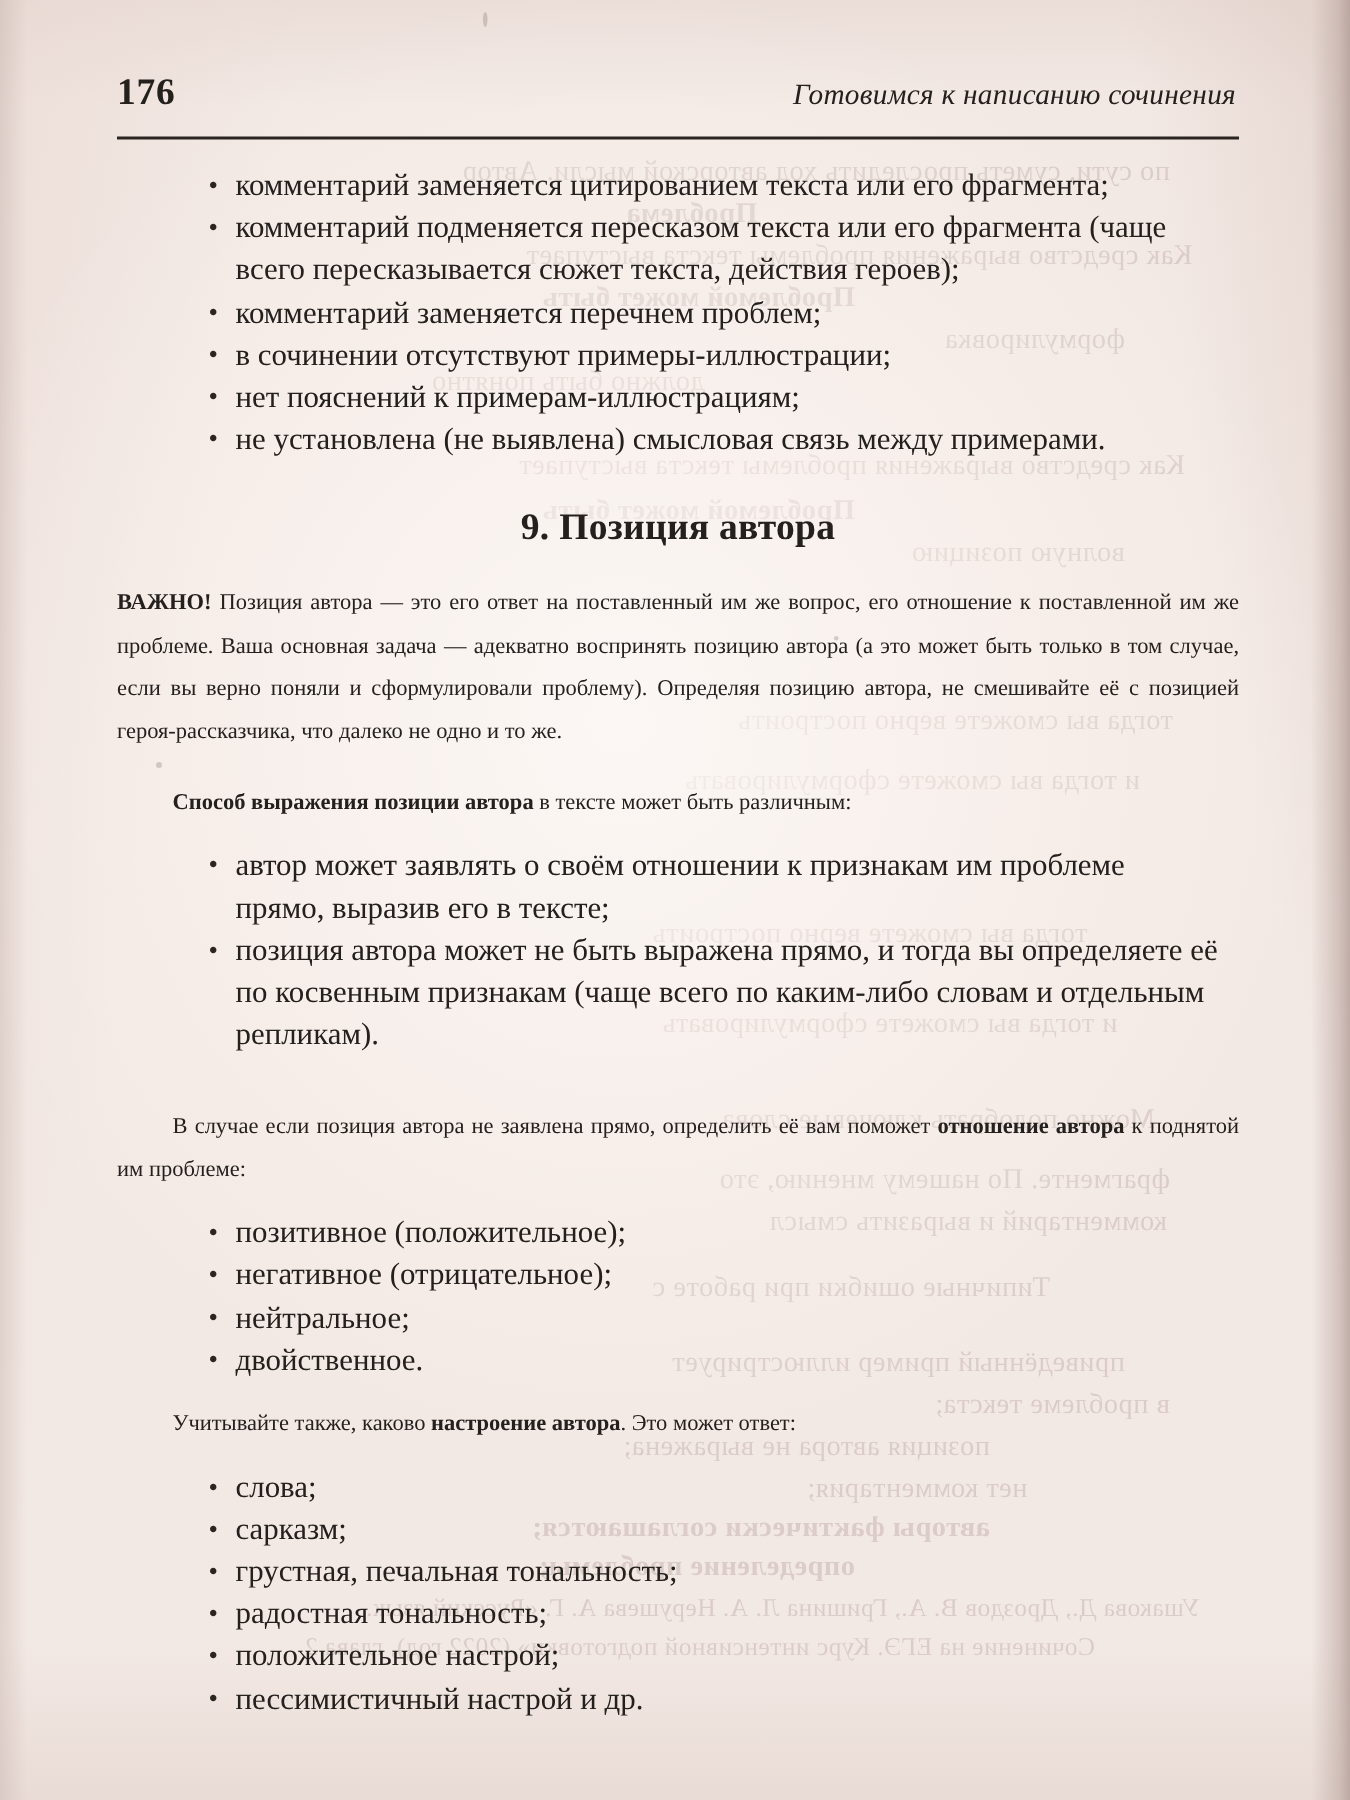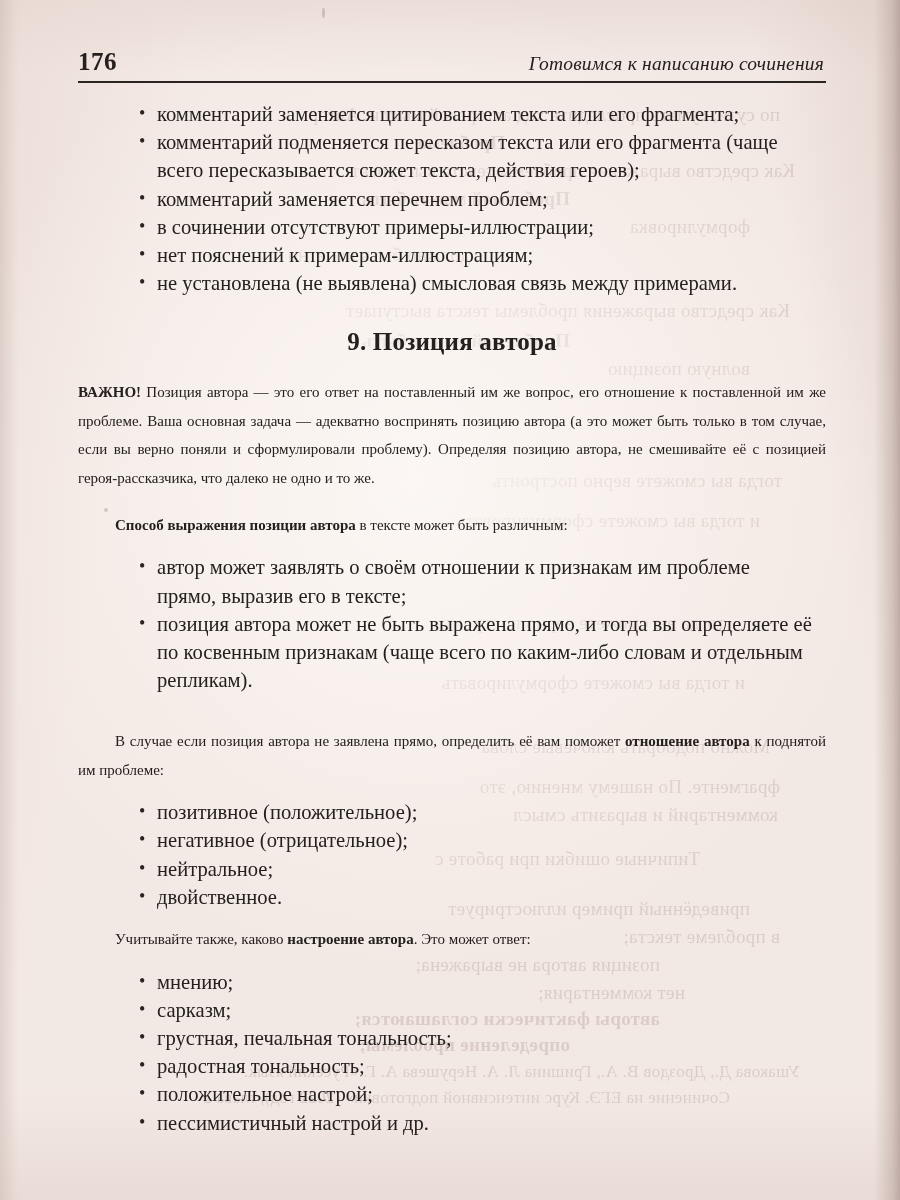--- a/index.html
+++ b/index.html
@@ -76,21 +76,21 @@
     position: absolute;
     left: 78px;
     top: 22px;
     width: 748px;
   }
 
   .runhead {
     display: flex;
     align-items: baseline;
     justify-content: space-between;
-    padding-bottom: 4px;
+    padding-bottom: 14px;
   }
   .folio {
     font-size: 25px;
     font-weight: bold;
     letter-spacing: 0.5px;
   }
   .runhead-title {
     font-style: italic;
     font-size: 19.5px;
     letter-spacing: 0.2px;
@@ -221,21 +221,21 @@
     <p class="para indent"><span>В случае если позиция автора не заявлена прямо, определить её вам поможет </span><b>отношение автора</b><span> к поднятой им проблеме:</span></p>
     <ul class="blist">
       <li>позитивное (положительное);</li>
       <li>негативное (отрицательное);</li>
       <li>нейтральное;</li>
       <li>двойственное.</li>
     </ul>
 
     <p class="para indent"><span>Учитывайте также, каково </span><b>настроение автора</b><span>. Это может ответ:</span></p>
     <ul class="blist">
-      <li>мнению;</li>
+      <li>слова;</li>
       <li>сарказм;</li>
       <li>грустная, печальная тональность;</li>
       <li>радостная тональность;</li>
       <li>положительное настрой;</li>
       <li>пессимистичный настрой и др.</li>
     </ul>
 
   </div>
 </div>
 

